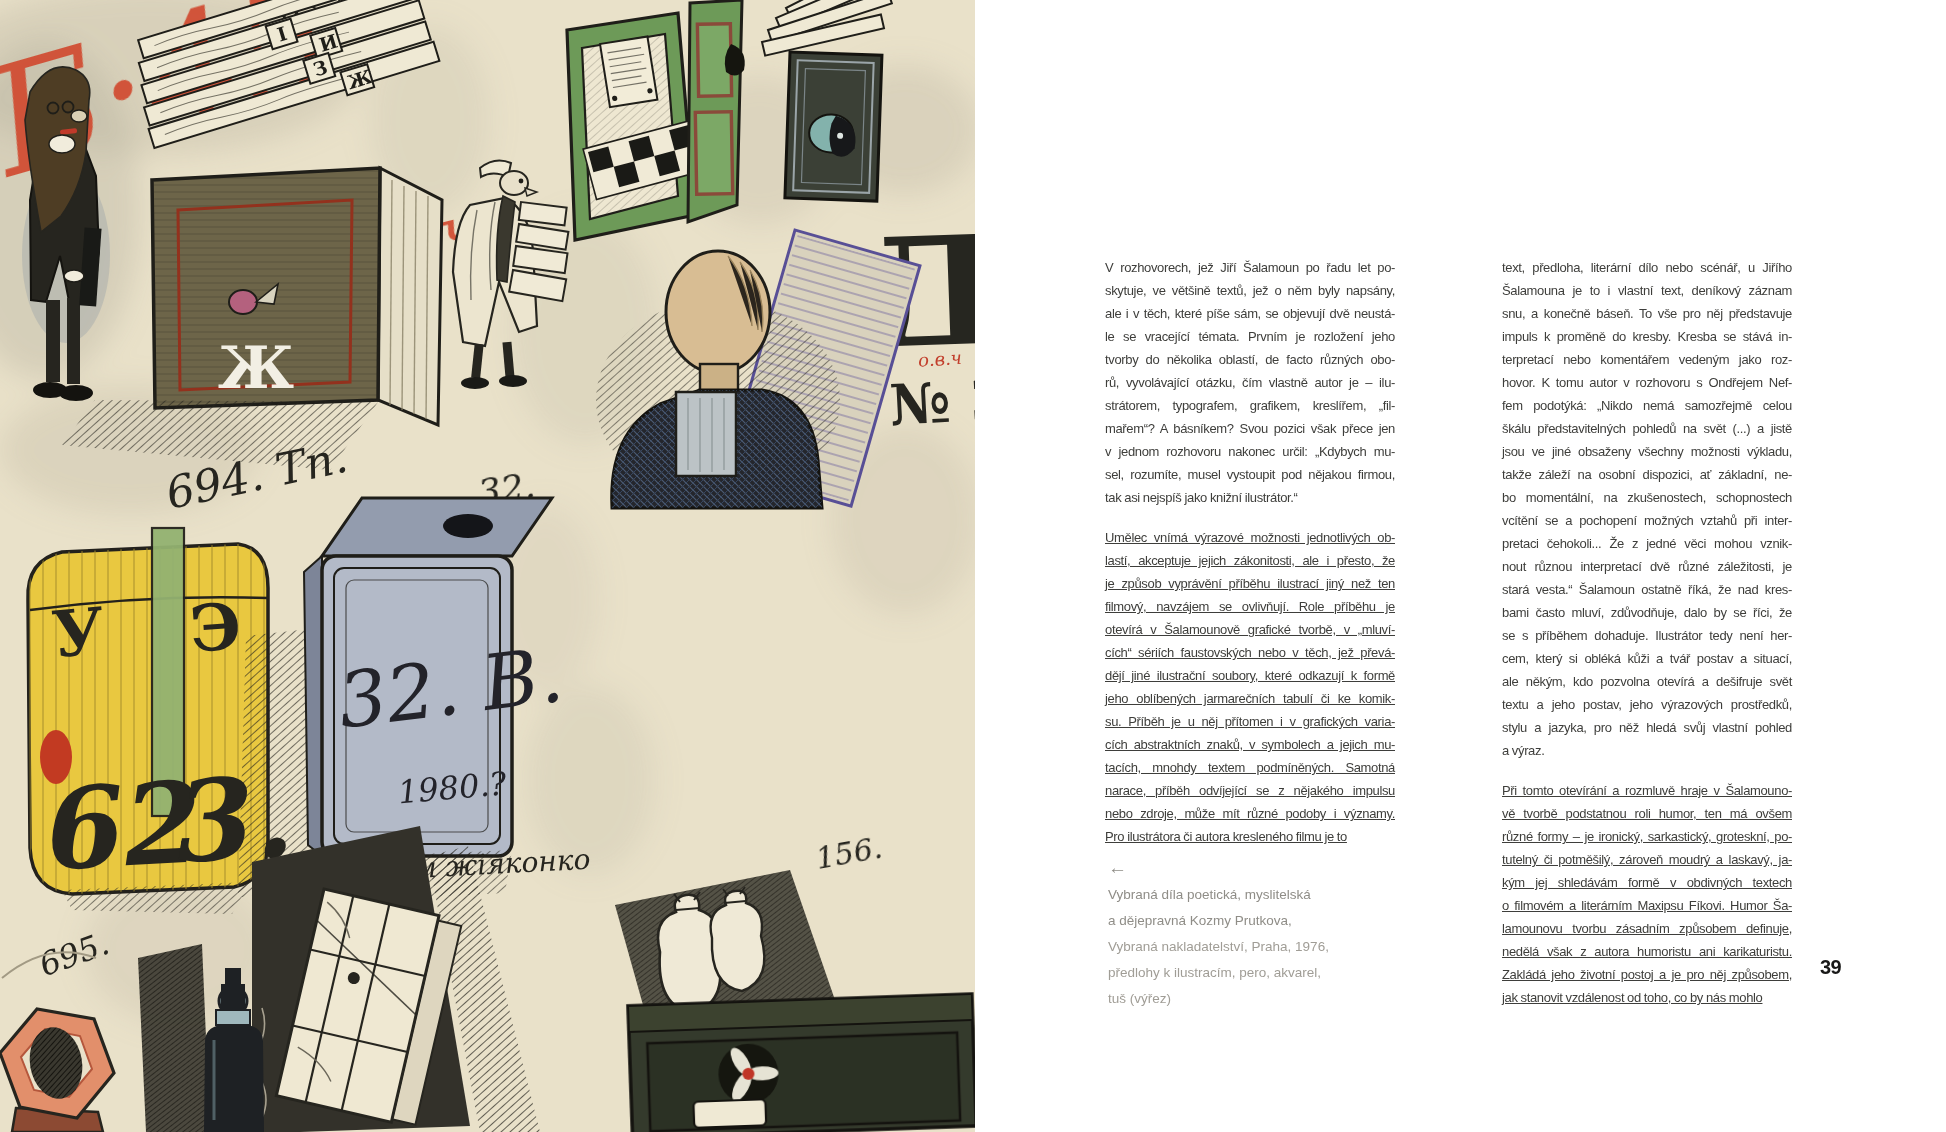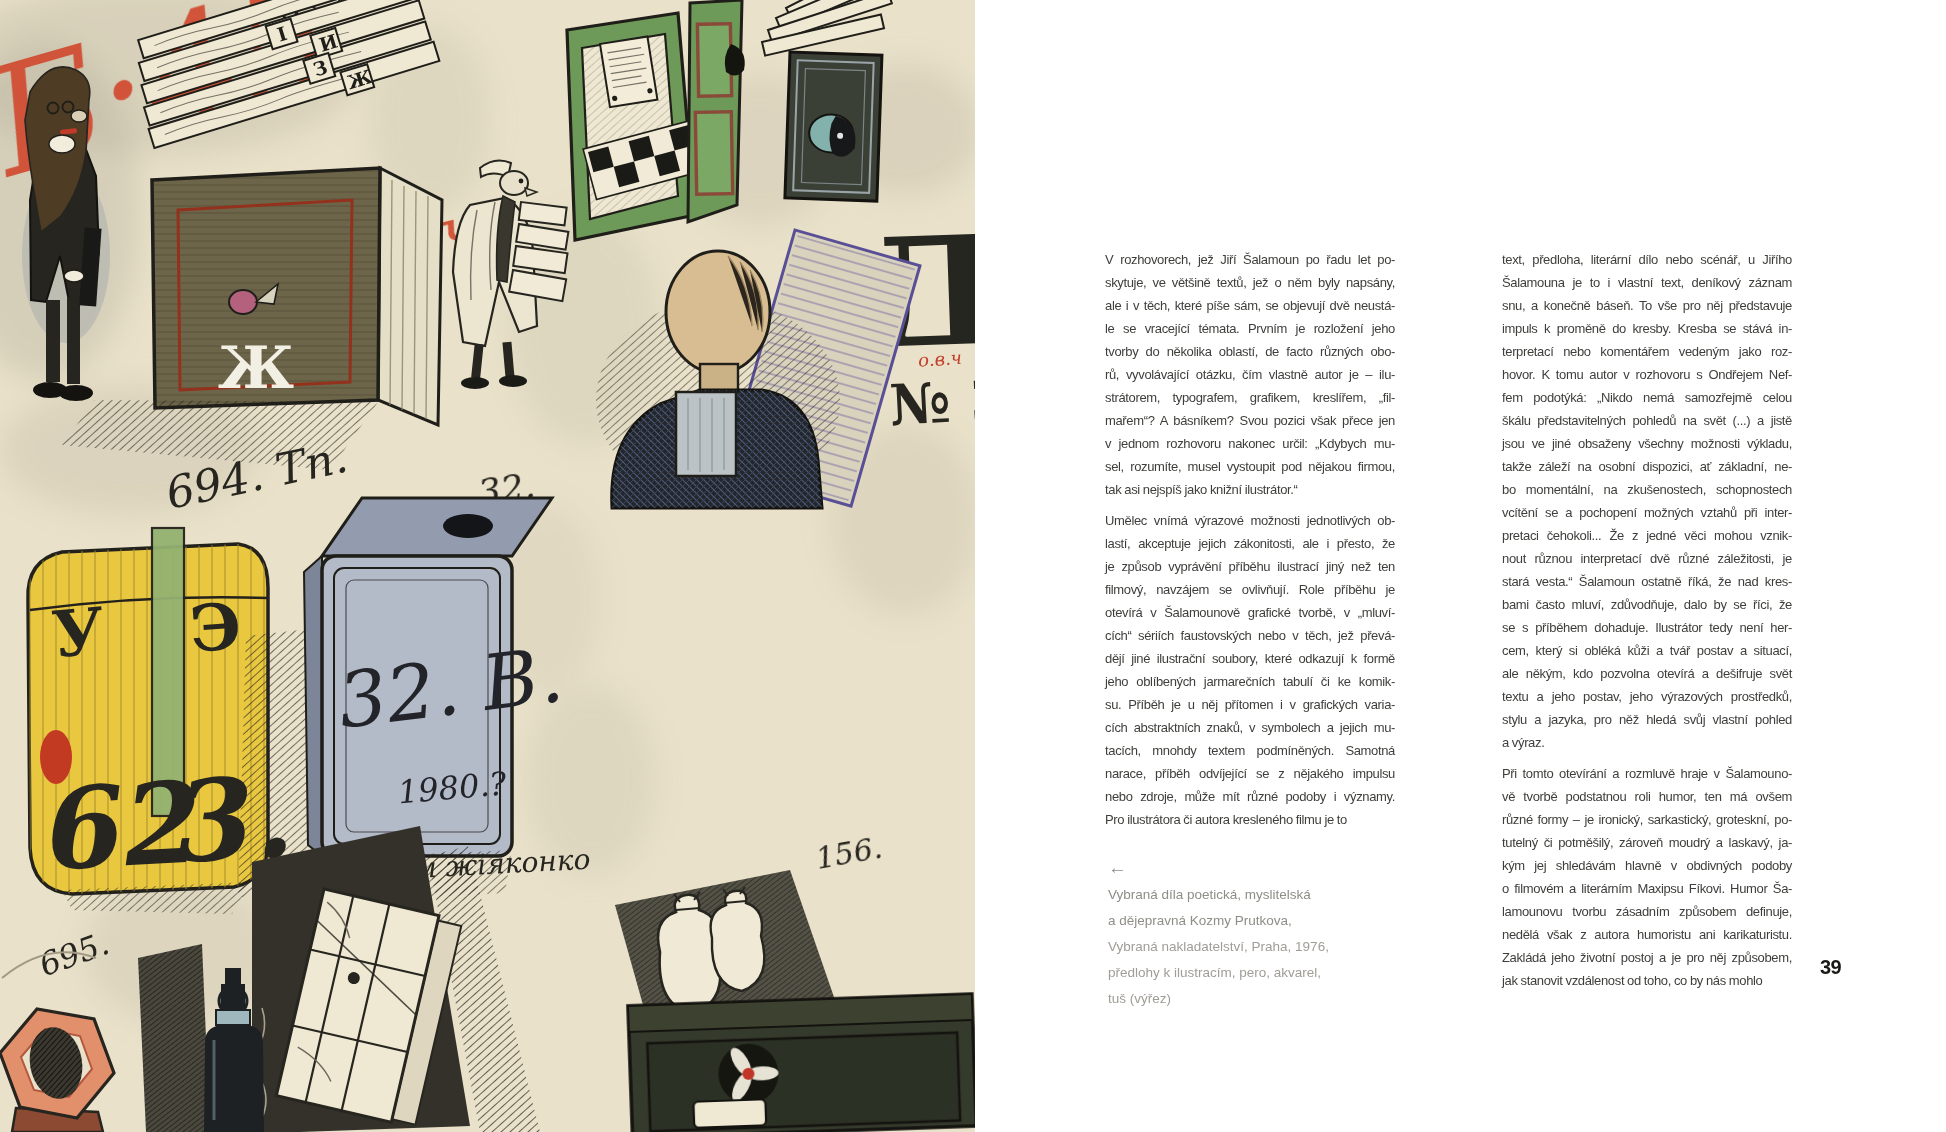--- a/index.html
+++ b/index.html
@@ -2,25 +2,25 @@
 <html><head>
 <meta charset="utf-8">
 <style>
   html,body{margin:0;padding:0;}
   body{font-family:"Liberation Sans", sans-serif; background:#ffffff;}
   .canvas{position:relative;width:1946px;height:1132px;background:#ffffff;overflow:hidden;}
   .artwork{position:absolute;left:0;top:0;width:975px;height:1132px;}
   .artwork svg{display:block;}
   .page-title{position:absolute;left:1064px;top:84px;width:600px;font-weight:700;
     font-size:30px;line-height:41px;letter-spacing:-1.1px;color:#151514;}
-  .bodycol{position:absolute;top:248px;width:290px;color:#3e3e3b;font-size:13px;
+  .bodycol{position:absolute;top:256px;width:290px;color:#3e3e3b;font-size:13px;
     line-height:23px;letter-spacing:-0.35px;word-spacing:-0.3px;}
   .col-1{left:1105px;}
   .col-2{left:1502px;}
-  .para+.para{margin-top:8px;}
+  .para+.para{margin-top:17px;text-decoration:underline;}
   .tline{text-align:justify;text-align-last:justify;white-space:normal;}
   .tline.pend{text-align-last:left;}
   .caption{position:absolute;left:1108px;top:856px;width:310px;font-size:13.5px;line-height:26px;}
   .cap-arrow{font-size:19px;color:#8f8d87;line-height:24px;margin-bottom:2px;}
   .cap-bold{font-weight:400;color:#8f8d87;}
   .cap-reg{color:#a09d96;}
   .pagenum{position:absolute;left:1820px;top:956px;font-size:20px;font-weight:700;color:#191918;letter-spacing:-0.5px;}
   text{font-family:"DejaVu Serif", serif;}
 </style>
 </head>
@@ -390,21 +390,21 @@
         <div class="tline">ale někým, kdo pozvolna otevírá a dešifruje svět</div>
         <div class="tline">textu a jeho postav, jeho výrazových prostředků,</div>
         <div class="tline">stylu a jazyka, pro něž hledá svůj vlastní pohled</div>
         <div class="tline pend">a výraz.</div>
       </div>
       <div class="para">
         <div class="tline">Při tomto otevírání a rozmluvě hraje v Šalamouno-</div>
         <div class="tline">vě tvorbě podstatnou roli humor, ten má ovšem</div>
         <div class="tline">různé formy – je ironický, sarkastický, groteskní, po-</div>
         <div class="tline">tutelný či potměšilý, zároveň moudrý a laskavý, ja-</div>
-        <div class="tline">kým jej shledávám hlavně v obdivných podoby</div>
+        <div class="tline">kým jej shledávám formě v obdivných textech</div>
         <div class="tline">o filmovém a literárním Maxipsu Fíkovi. Humor Ša-</div>
         <div class="tline">lamounovu tvorbu zásadním způsobem definuje,</div>
         <div class="tline">nedělá však z autora humoristu ani karikaturistu.</div>
         <div class="tline">Zakládá jeho životní postoj a je pro něj způsobem,</div>
         <div class="tline pend">jak stanovit vzdálenost od toho, co by nás mohlo</div>
       </div>
     </div>
 
   <div class="caption">
     <div class="cap-arrow">←</div>

